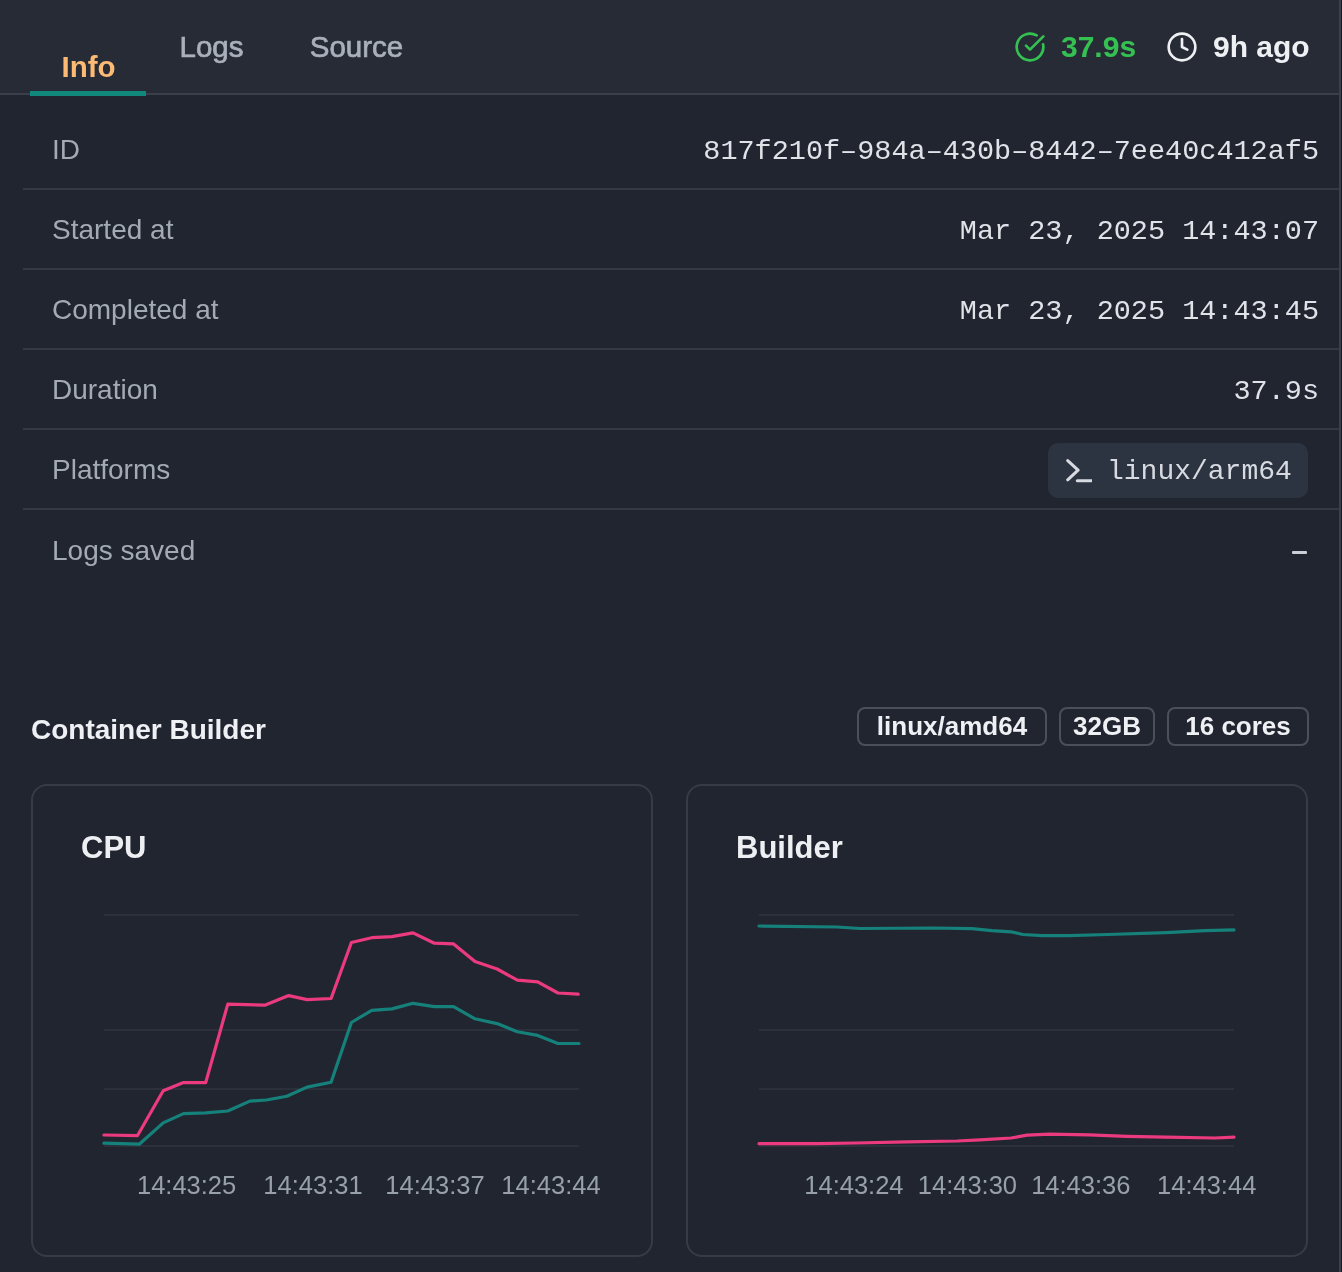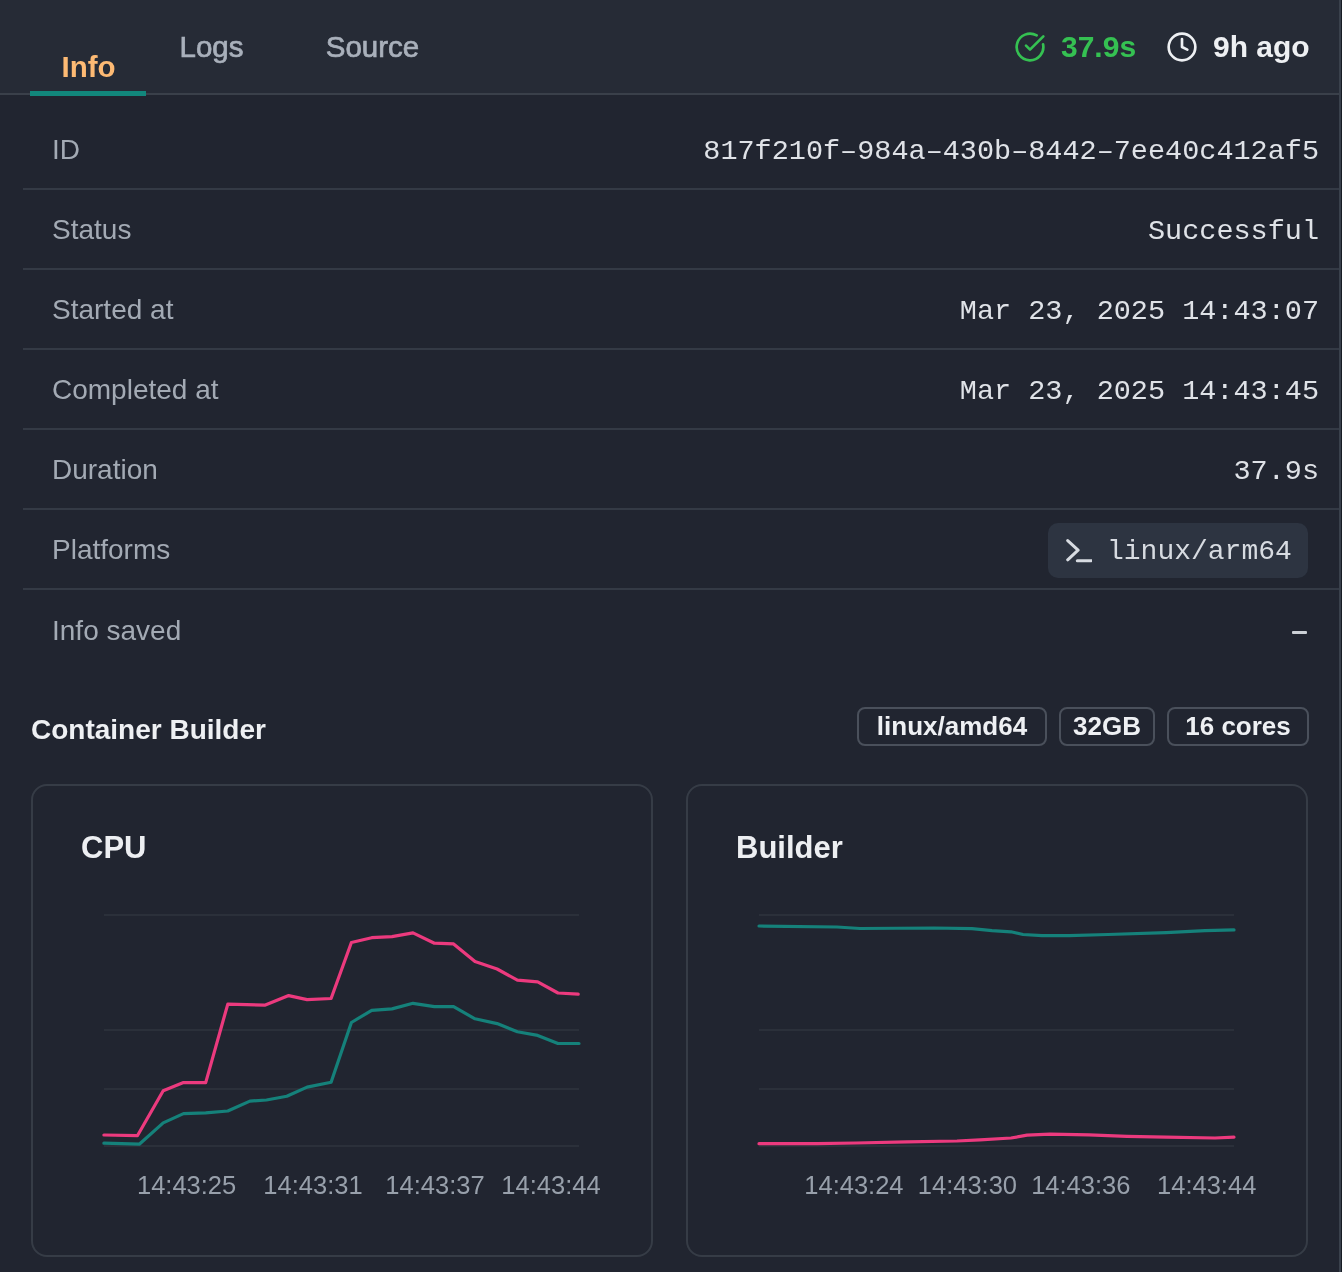--- a/index.html
+++ b/index.html
@@ -48,41 +48,37 @@
   .csvg { position:absolute; top:784px; width:622px; height:473px; }
   text.xlab { font-size:25.5px; fill:#98a0ab; font-family:"Liberation Sans",sans-serif; }
 </style>
 </head>
 <body>
 <div class="panel"></div>
 
 <div class="tabbar"></div>
 <div class="tab active" style="left:30px; width:117px;">Info</div>
 <div class="tab" style="left:147px; width:129px;">Logs</div>
-<div class="tab" style="left:292px; width:161px;">Source</div>
+<div class="tab" style="left:276px; width:161px;">Source</div>
 <div class="underline"></div>
 <svg class="hicon" style="left:1014px; top:31px;" width="32" height="32" viewBox="0 0 24 24" fill="none" stroke="#35c152" stroke-width="2" stroke-linecap="round" stroke-linejoin="round">
     <path d="M21.801 10A10 10 0 1 1 17 3.335"></path>
     <path d="m9 11 3 3L22 4"></path>
   </svg>
 <span class="htxt" style="left:1061px; color:#35c152;">37.9s</span>
 <svg class="hicon" style="left:1166px; top:31px;" width="32" height="32" viewBox="0 0 24 24" fill="none" stroke="#eef0f3" stroke-width="2" stroke-linecap="round" stroke-linejoin="round">
     <circle cx="12" cy="12" r="10"></circle>
     <polyline points="12 6 12 12 16 14"></polyline>
   </svg>
 <span class="htxt" style="left:1213px; color:#eef0f3;">9h ago</span>
 
 <div class="tbl">
   <div class="row">
       <span class="lbl">ID</span>
       <span class="val">817f210f–984a–430b–8442–7ee40c412af5</span>
-    </div>
-  <div class="row">
-      <span class="lbl">Status</span>
-      <span class="val">Successful</span>
     </div>
   <div class="row">
       <span class="lbl">Started at</span>
       <span class="val">Mar 23, 2025 14:43:07</span>
     </div>
   <div class="row">
       <span class="lbl">Completed at</span>
       <span class="val">Mar 23, 2025 14:43:45</span>
     </div>
   <div class="row">
@@ -93,21 +89,21 @@
       <span class="lbl">Platforms</span>
     <div class="pill">
       <svg style="position:absolute; left:18px; top:16px;" width="26" height="24" viewBox="0 0 26 24" fill="none" stroke="#d7dbe1" stroke-width="3" stroke-linecap="round" stroke-linejoin="round">
           <path d="M1.7 1.6 L12.1 11.2 L1.7 20.8"></path>
           <path d="M11.3 21.7 L25.3 21.7"></path>
         </svg>
       <span class="ptxt">linux/arm64</span>
     </div>
   </div>
   <div class="row">
-      <span class="lbl">Info saved</span>
+      <span class="lbl">Logs saved</span>
       <span class="dash"></span>
     </div>
 </div>
 
 <div class="sechead">Container Builder</div>
 <div class="chips">
   <div class="chip" style="width:190px;">linux/amd64</div>
   <div class="chip" style="width:96px;">32GB</div>
   <div class="chip" style="width:142px;">16 cores</div>
 </div>

